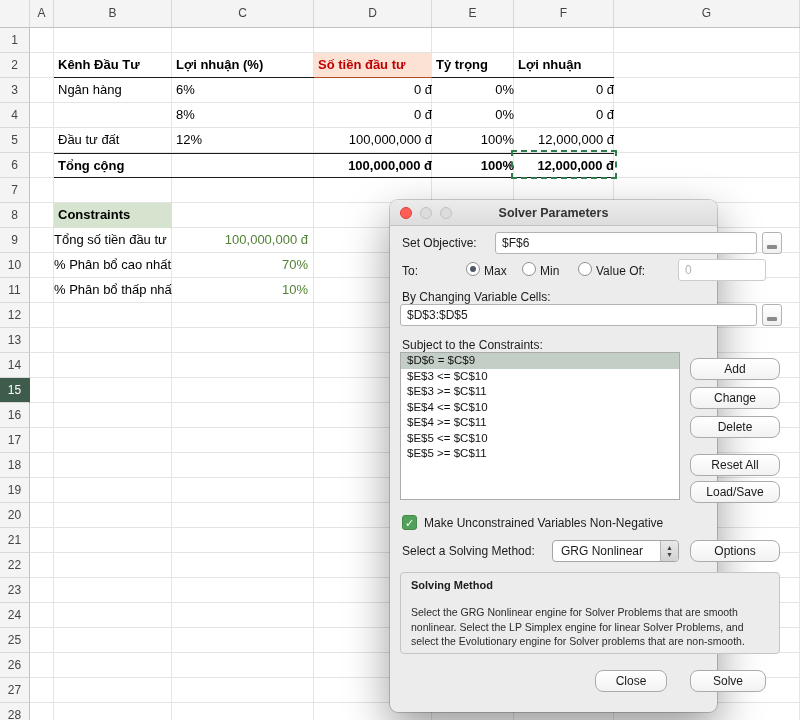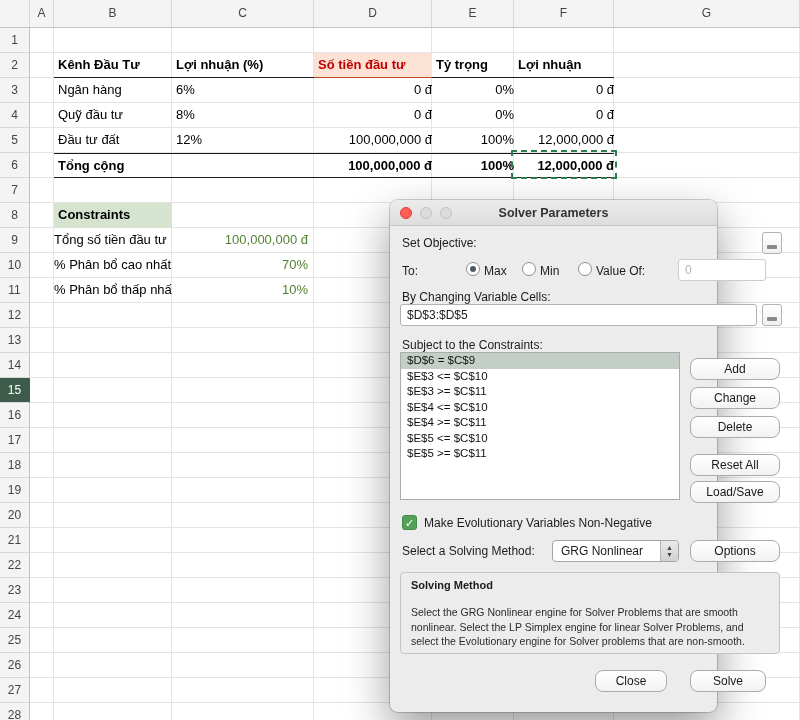--- a/index.html
+++ b/index.html
@@ -209,21 +209,20 @@
   <div class="cell cD r2 txt hdr hl">Số tiền đầu tư</div>
   <div class="cell cE r2 txt hdr">Tỷ trọng</div>
   <div class="cell cF r2 txt hdr">Lợi nhuận</div>
 
   <div class="cell cB r3 txt">Ngân hàng</div>
   <div class="cell cC r3 txt">6%</div>
   <div class="cell cD r3 num">0 đ</div>
   <div class="cell cE r3 num">0%</div>
   <div class="cell cF r3 num">0 đ</div>
 
-  <div class="cell cB r4 txt">Quỹ đầu tư</div>
   <div class="cell cC r4 txt">8%</div>
   <div class="cell cD r4 num">0 đ</div>
   <div class="cell cE r4 num">0%</div>
   <div class="cell cF r4 num">0 đ</div>
 
   <div class="cell cB r5 txt">Đầu tư đất</div>
   <div class="cell cC r5 txt">12%</div>
   <div class="cell cD r5 num">100,000,000 đ</div>
   <div class="cell cE r5 num">100%</div>
   <div class="cell cF r5 num">12,000,000 đ</div>
@@ -246,20 +245,21 @@
 
 <div class="dialog">
   <div class="titlebar">
     <span class="tl red"></span>
     <span class="tl g1"></span>
     <span class="tl g2"></span>
     <span class="title">Solver Parameters</span>
   </div>
 
   <span class="dlabel" style="left:12px; top:36px;">Set Objective:</span>
+  <div class="field" style="left:105px; top:32px; width:262px;">$F$6</div>
   <div class="rangebtn" style="left:372px; top:32px;"></div>
 
   <span class="dlabel" style="left:12px; top:64px;">To:</span>
   <span class="radio sel" style="left:76px; top:62px;"></span>
   <span class="rtext" style="left:94px; top:64px;">Max</span>
   <span class="radio" style="left:132px; top:62px;"></span>
   <span class="rtext" style="left:150px; top:64px;">Min</span>
   <span class="radio" style="left:188px; top:62px;"></span>
   <span class="rtext" style="left:206px; top:64px;">Value Of:</span>
   <div class="field disabled" style="left:288px; top:59px; width:88px;">0</div>
@@ -279,21 +279,21 @@
       <div class="constraint">$E$5 &gt;= $C$11</div>
     </div>
 
   <div class="btn" style="left:300px; top:158px; width:90px;">Add</div>
   <div class="btn" style="left:300px; top:187px; width:90px;">Change</div>
   <div class="btn" style="left:300px; top:216px; width:90px;">Delete</div>
   <div class="btn" style="left:300px; top:254px; width:90px;">Reset All</div>
   <div class="btn" style="left:300px; top:281px; width:90px;">Load/Save</div>
 
   <span class="cbx">✓</span>
-  <span class="dlabel" style="left:34px; top:316px;">Make Evolutionary Variables Non-Negative</span>
+  <span class="dlabel" style="left:34px; top:316px;">Make Unconstrained Variables Non-Negative</span>
 
   <span class="dlabel" style="left:12px; top:344px;">Select a Solving Method:</span>
   <div class="dropdown">
     <span>GRG Nonlinear</span>
     <span class="dd-arrows">
         <span>▲</span>
         <span>▼</span>
       </span>
   </div>
   <div class="btn" style="left:300px; top:340px; width:90px;">Options</div>

